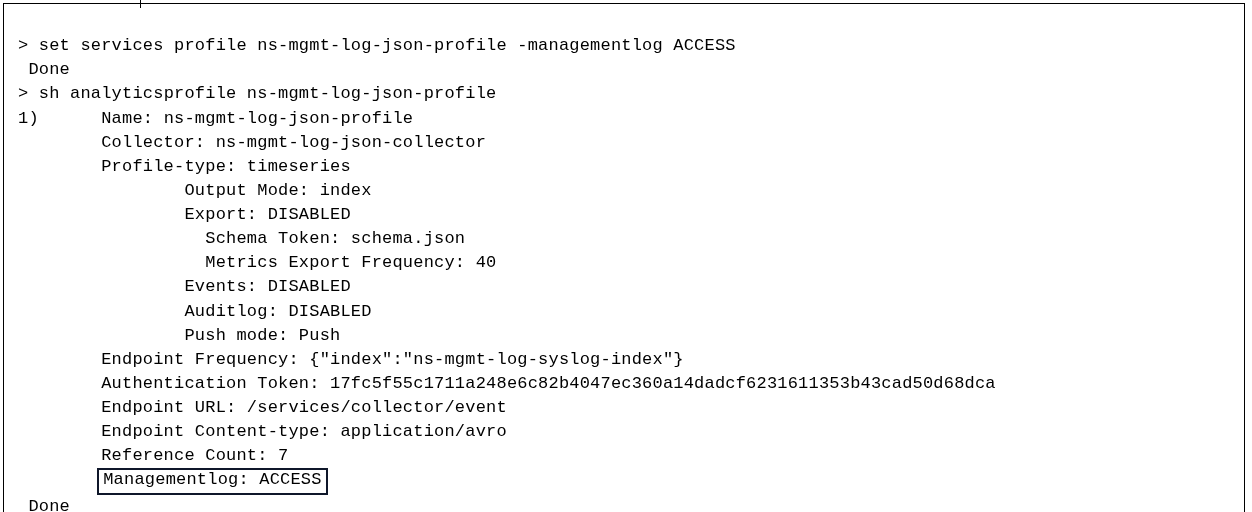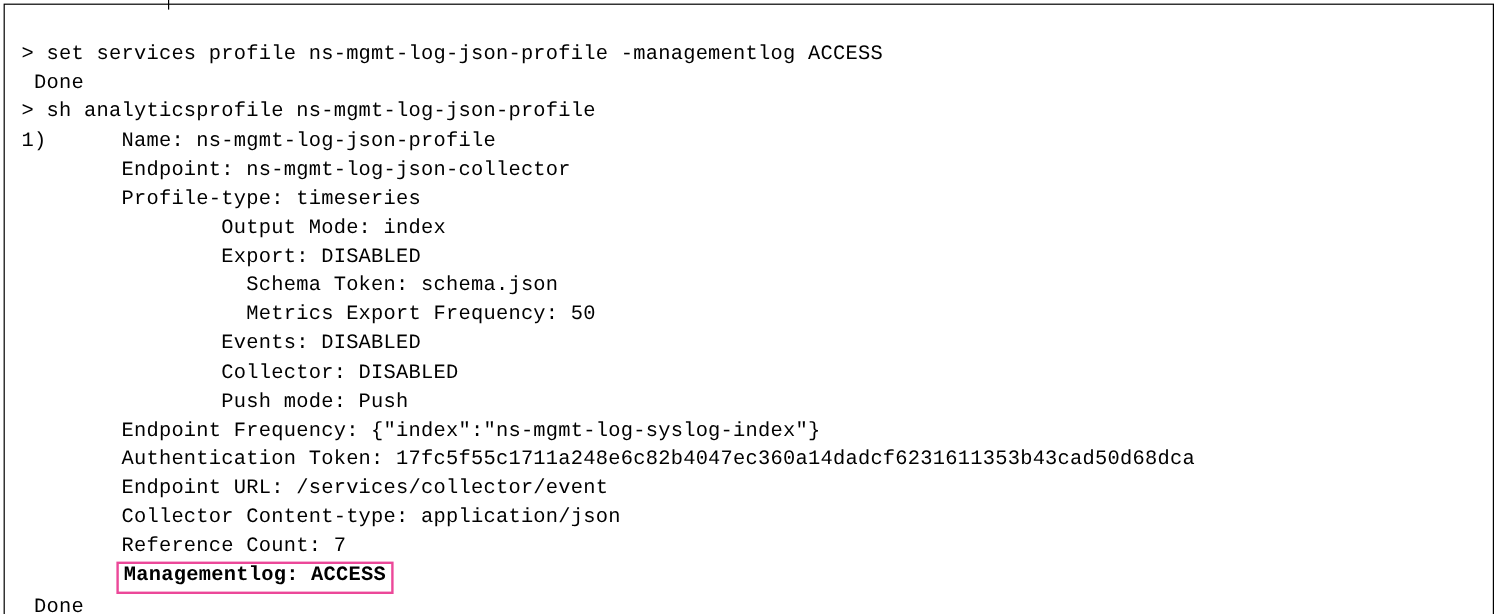--- a/index.html
+++ b/index.html
@@ -14,25 +14,24 @@
     .terminal {
       border: 1px solid #000;
       margin: 3px;
       padding: 6px 10px 10px 14px;
       width: 1242px;
       min-height: 500px;
       white-space: pre;
     }
     .highlight {
       display: inline-block;
-      border: 2px solid #ec4899;
+      border: 2px solid #0f172a;
       padding: 0 4px 2px 4px;
       margin-left: -4px;
       line-height: 1.2;
-      font-weight: bold;
     }
     .cursor-tick {
       position: absolute;
       top: -5px;
       left: 140px;
       width: 1px;
       height: 10px;
       background: #000;
     }
     .wrap { position: relative; }
@@ -40,30 +39,30 @@
 </head>
 <body>
 
 <div class="wrap">
   <div class="cursor-tick"></div>
   <div class="terminal">
 <span>&gt;</span><span> set services profile ns-mgmt-log-json-profile -managementlog ACCESS</span>
 <span> Done</span>
 <span>&gt;</span><span> sh analyticsprofile ns-mgmt-log-json-profile</span>
 <span>1)</span><span>      Name: ns-mgmt-log-json-profile</span>
-<span>        Endpoint: ns-mgmt-log-json-collector</span>
+<span>        Collector: ns-mgmt-log-json-collector</span>
 <span>        Profile-type: timeseries</span>
 <span>                Output Mode: index</span>
 <span>                Export: DISABLED</span>
 <span>                  Schema Token: schema.json</span>
-<span>                  Metrics Export Frequency: 50</span>
+<span>                  Metrics Export Frequency: 40</span>
 <span>                Events: DISABLED</span>
-<span>                Collector: DISABLED</span>
+<span>                Auditlog: DISABLED</span>
 <span>                Push mode: Push</span>
 <span>        Endpoint Frequency: {"index":"ns-mgmt-log-syslog-index"}</span>
 <span>        Authentication Token: 17fc5f55c1711a248e6c82b4047ec360a14dadcf6231611353b43cad50d68dca</span>
 <span>        Endpoint URL: /services/collector/event</span>
-<span>        Collector Content-type: application/json</span>
+<span>        Endpoint Content-type: application/avro</span>
 <span>        Reference Count: 7</span>
 <span>        </span><span class="highlight">Managementlog: ACCESS</span>
 <span> Done</span>
 </div>
 </div>
 
 </body></html>

